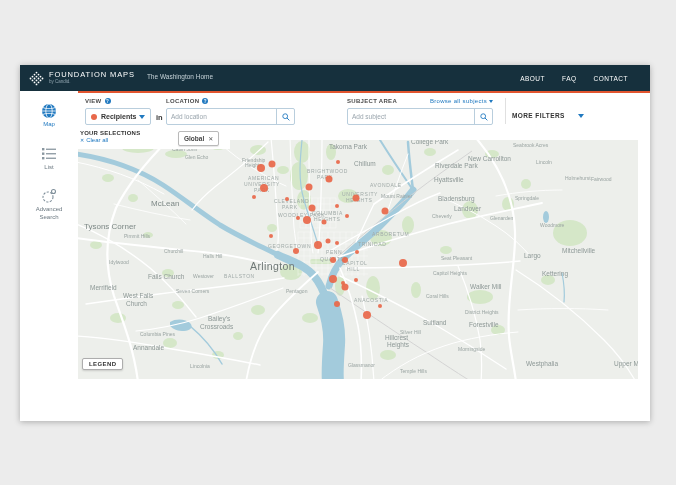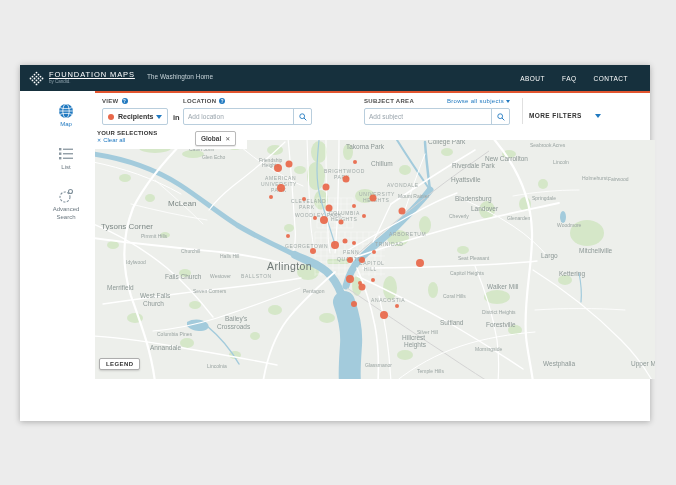--- a/index.html
+++ b/index.html
@@ -3,27 +3,27 @@
 <meta charset="utf-8">
 <style>
   html,body{margin:0;padding:0;}
   body{width:676px;height:485px;background:#ececec;font-family:"Liberation Sans",sans-serif;overflow:hidden;position:relative;}
   .card{position:absolute;left:20px;top:65px;width:630px;height:356px;background:#fff;box-shadow:0 1px 6px rgba(0,0,0,.28);}
   
   .topbar{height:26px;background:#16303d;display:flex;align-items:center;}
   .brand{display:flex;align-items:center;margin-left:9px;}
   .brand-mark{width:15px;height:15px;flex:0 0 auto;}
   .brand-text{margin-left:5px;line-height:1;}
-  .brand-title{color:#fff;font-size:7.5px;letter-spacing:.9px;font-weight:500;text-decoration:underline;}
+  .brand-title{color:#fff;font-size:7.5px;letter-spacing:.9px;font-weight:500;}
   .brand-sub{color:#8fa3ad;font-size:4.5px;margin-top:1.5px;}
   .app-sub{color:#c6d2d8;font-size:6.5px;margin-left:12px;margin-top:-3px;}
   .topnav{margin-left:auto;margin-right:22px;display:flex;gap:17px;}
   .topnav a{color:#fff;font-size:6.5px;letter-spacing:.5px;text-decoration:none;cursor:pointer;}
   
-  .bodyrow{display:flex;height:330px;padding-left:17px;}
+  .bodyrow{display:flex;height:330px;}
   .sidebar{width:58px;padding-top:12px;display:flex;flex-direction:column;align-items:center;gap:17px;flex:0 0 auto;}
   .side-item{display:flex;flex-direction:column;align-items:center;cursor:pointer;}
   .side-item svg{width:16px;height:16px;}
   .side-label{font-size:6px;margin-top:2px;color:#6b7880;text-align:center;line-height:1.25;width:44px;}
   .side-item.active .side-label{color:#2079c0;}
   .main{flex:1;position:relative;}
   
   .filterbar{position:relative;height:36px;border-top:2px solid #e2552f;background:#fff;}
   .fgroup{position:absolute;top:4px;}
   .flabel{display:flex;align-items:center;gap:3px;font-size:6px;font-weight:bold;color:#4a4a4a;letter-spacing:.3px;height:8px;}

